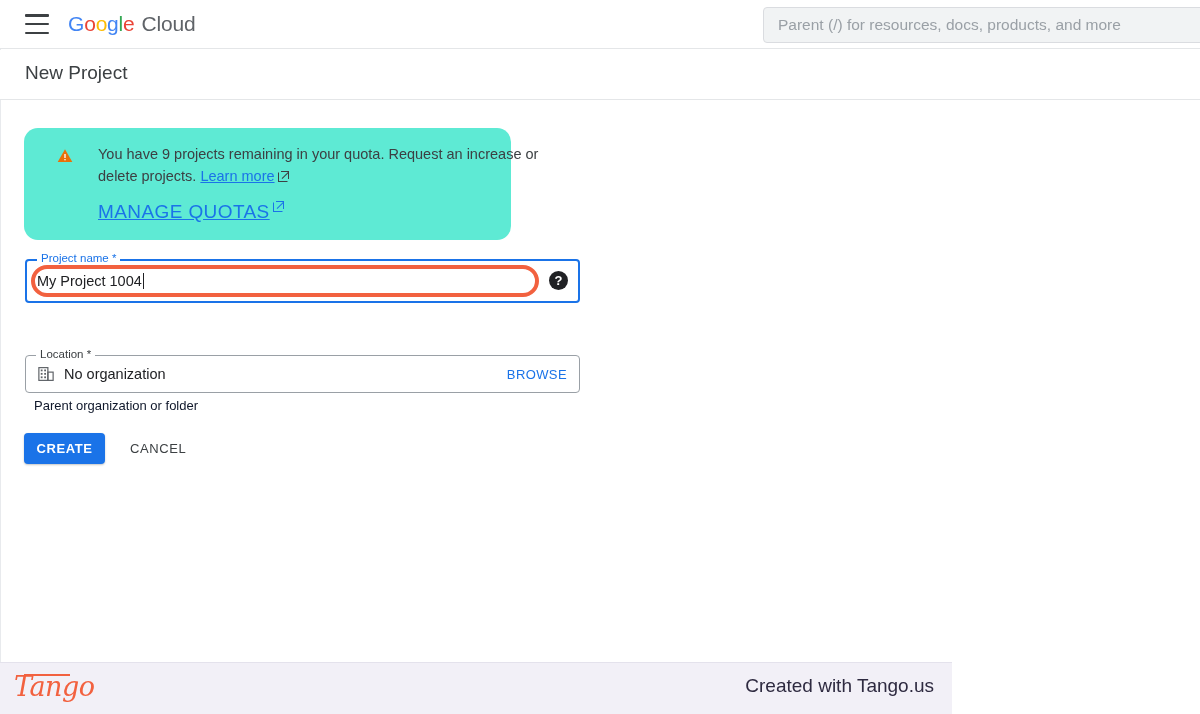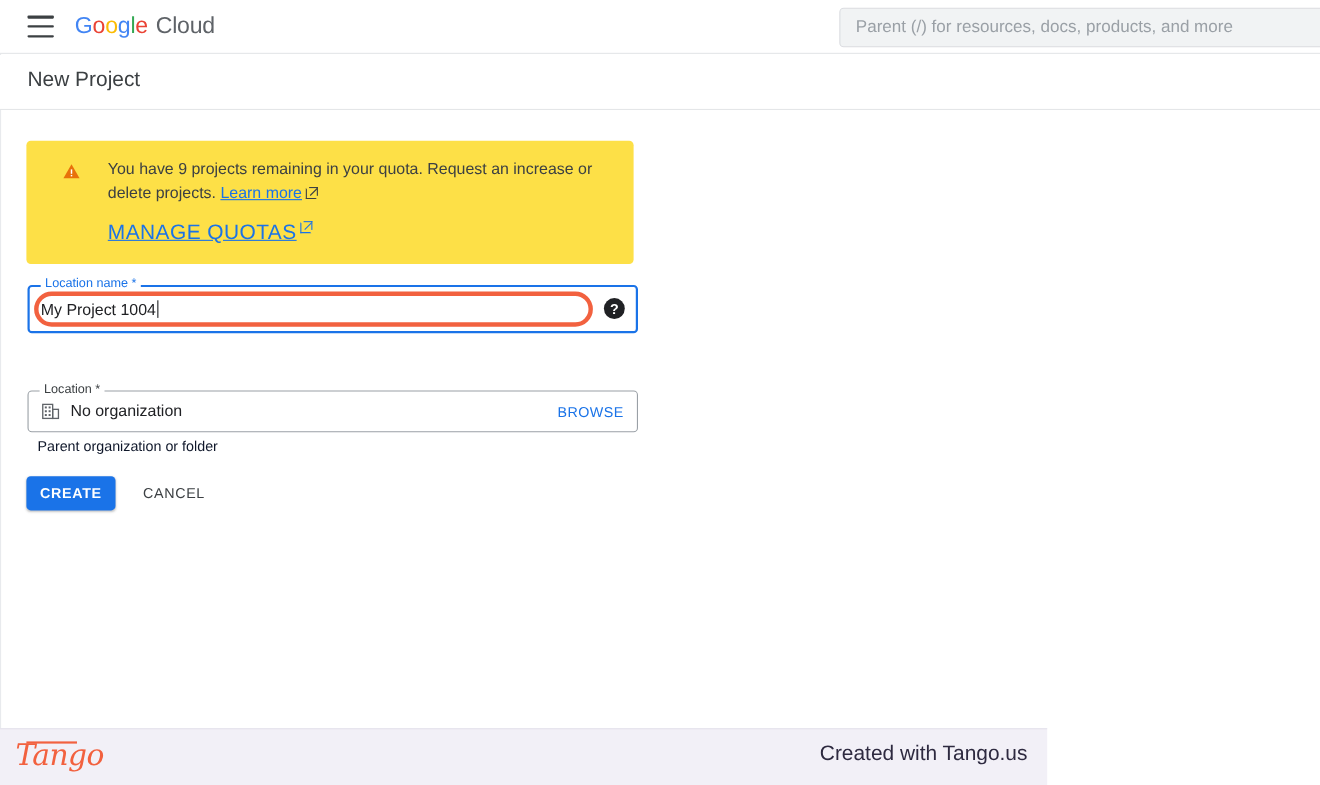--- a/index.html
+++ b/index.html
@@ -78,23 +78,23 @@
   
   .leftrule {
     position: absolute; left: 0; top: 0;
     width: 1px; height: 714px;
     background: #e8eaed;
   }
 
   
   .banner {
     position: absolute; left: 24px; top: 128px;
-    width: 552px; height: 112px;
-    background: #fde047;
-    border-radius: 4px;
+    width: 487px; height: 112px;
+    background: #5eead4;
+    border-radius: 14px;
   }
   .banner .warn-icon {
     position: absolute; left: 32px; top: 20px;
     width: 18px; height: 16px;
   }
   .banner .btext {
     position: absolute; left: 74px; top: 15px;
     width: 460px;
     font-size: 14.5px; color: #3c4043; line-height: 22px;
   }
@@ -308,21 +308,21 @@
 
     <div class="mq">
       <span>MANAGE QUOTAS</span>
         <span class="extlink-glyph">
           <em></em>
         </span>
     </div>
   </div>
 
   <div class="pnfield">
-    <span class="legend">Location name *</span>
+    <span class="legend">Project name *</span>
     <span class="pn-value"><span>My Project 1004</span><span class="caret"></span></span>
   </div>
   <div class="tango-ring"></div>
 
   <div class="help-icon">?</div>
 
 
   <div class="locfield">
     <span class="legend">Location *</span>
     <svg class="org-icon" viewBox="0 0 24 24">

